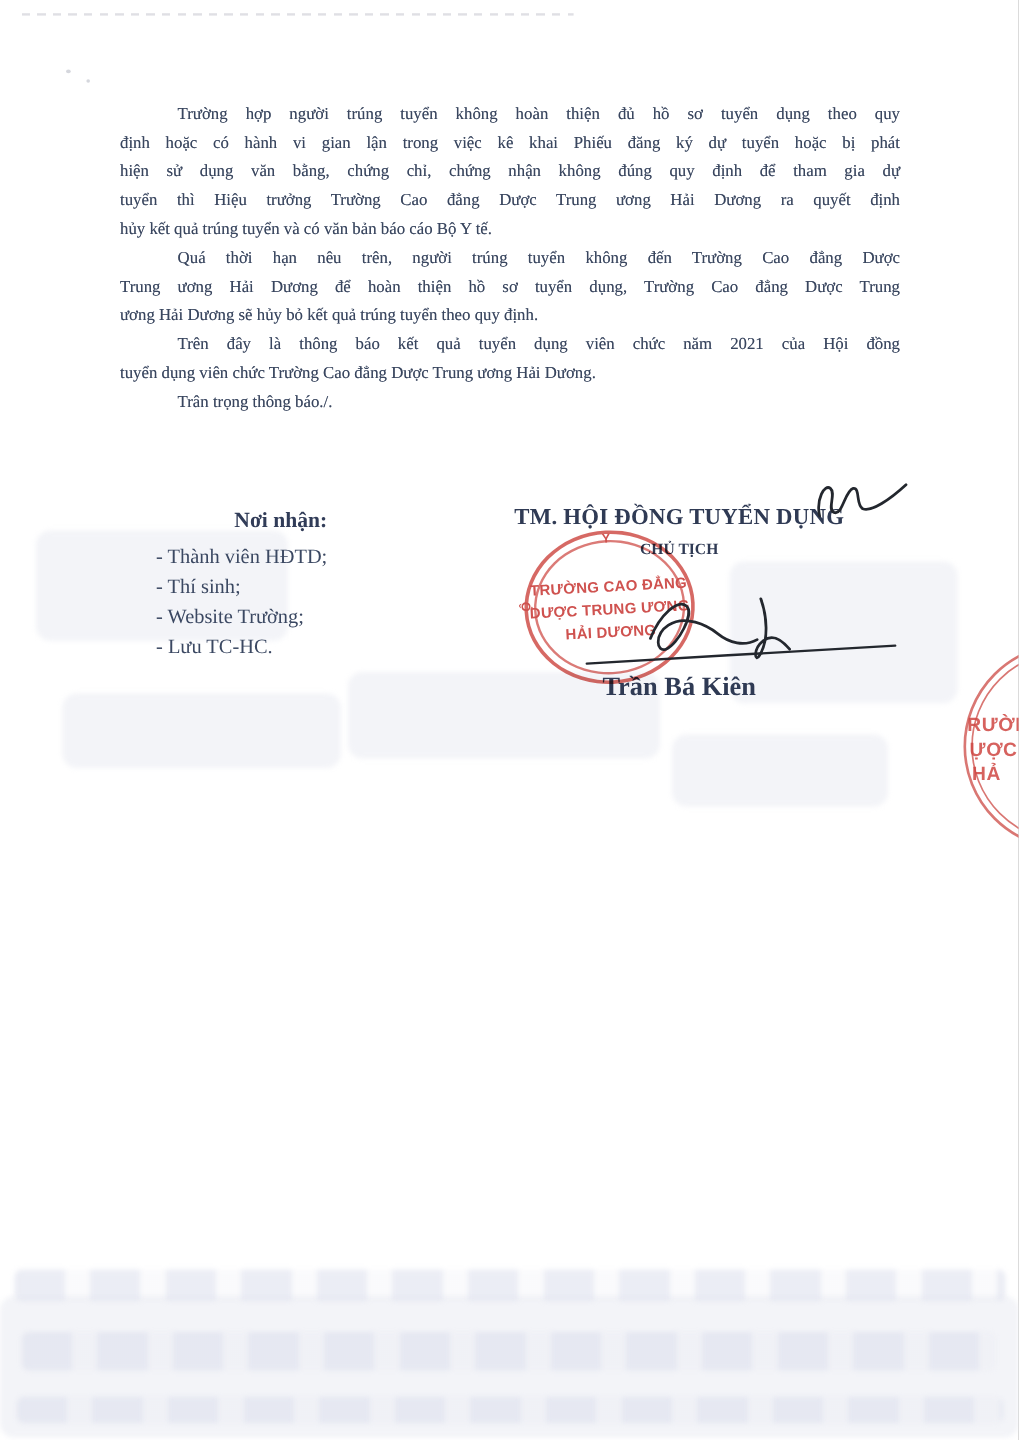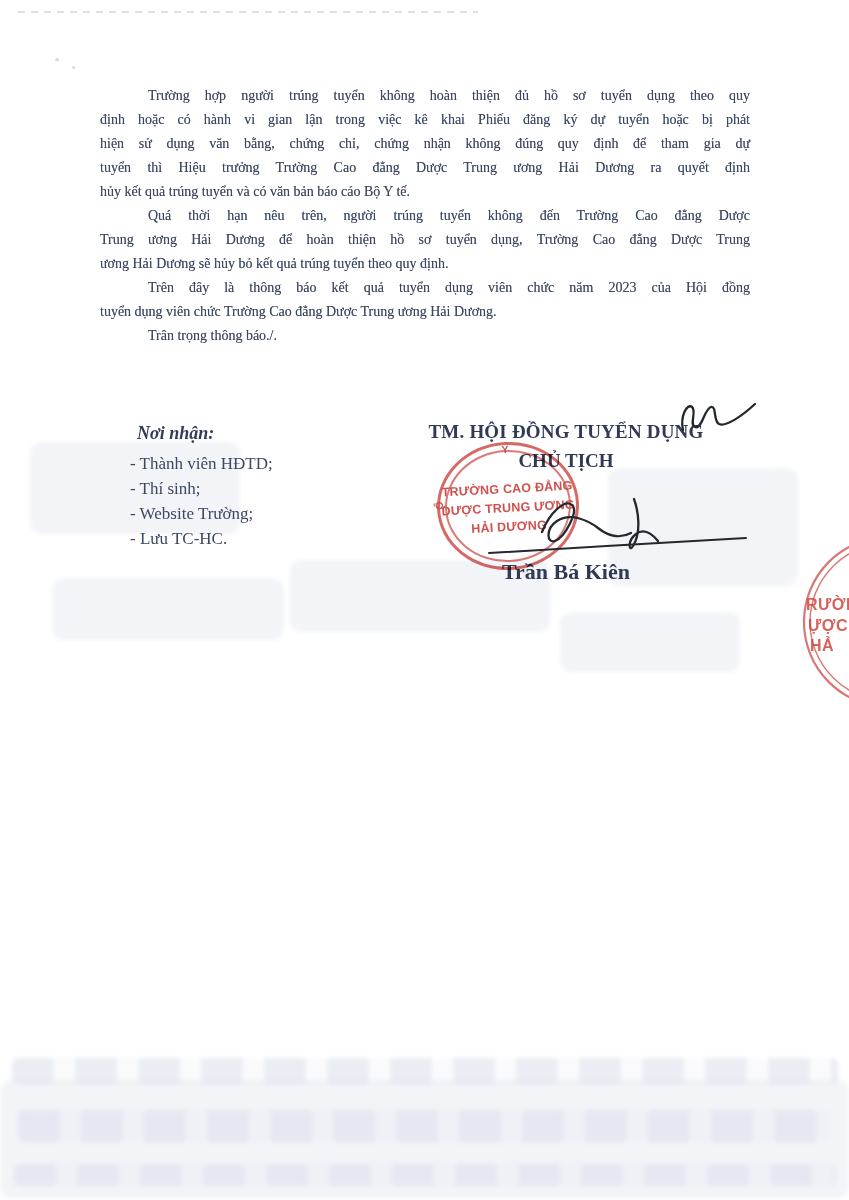--- a/index.html
+++ b/index.html
@@ -31,27 +31,27 @@
 
   
   .body-text{position:absolute;left:100px;top:84px;width:650px;
     font-size:14px;line-height:24px;text-shadow:0 0 .4px rgba(57,70,95,.55);}
   .line{width:100%;white-space:normal;}
   .line.just{text-align:justify;text-align-last:justify;}
   .line.indent{text-indent:48px;}
 
   
   .recipients{position:absolute;left:130px;top:421px;font-size:17px;line-height:25px;}
-  .recipients .heading{font-weight:bold;font-style:italic;font-size:18px;color:#313c58;padding-left:7px;margin-bottom:5px;}
+  .recipients .heading{font-weight:bold;font-size:18px;color:#313c58;padding-left:7px;margin-bottom:5px;text-align:right;}
   .recipients .item{color:#3b4862;}
 
   
   .sig-col{position:absolute;left:418px;top:421px;width:296px;text-align:center;color:#2f3a54;}
   .sig-org{font-weight:bold;font-size:19px;letter-spacing:.2px;}
-  .sig-role{font-weight:bold;font-size:19px;margin-top:7px;}
+  .sig-role{font-weight:bold;font-size:13px;margin-top:7px;}
   .sig-name{position:absolute;left:418px;top:559px;width:296px;text-align:center;
     font-weight:bold;font-size:22px;color:#2f3a54;}
 
   
   .stamp{position:absolute;left:437px;top:442px;width:142px;height:128px;
     transform:rotate(-3deg);mix-blend-mode:multiply;opacity:.92;}
   .stamp .outer{position:absolute;inset:0;border:3px solid rgba(203,63,58,.85);border-radius:50%;}
   .stamp .inner{position:absolute;inset:8px;border:2px solid rgba(203,63,58,.75);border-radius:50%;}
   .stamp .ctext{position:absolute;left:0;right:0;top:38px;text-align:center;
     font-family:"Liberation Sans","DejaVu Sans",sans-serif;font-weight:bold;
@@ -94,21 +94,21 @@
     <div class="line indent just">Trường hợp người trúng tuyển không hoàn thiện đủ hồ sơ tuyển dụng theo quy</div>
     <div class="line just">định hoặc có hành vi gian lận trong việc kê khai Phiếu đăng ký dự tuyển hoặc bị phát</div>
     <div class="line just">hiện sử dụng văn bằng, chứng chỉ, chứng nhận không đúng quy định để tham gia dự</div>
     <div class="line just">tuyển thì Hiệu trưởng Trường Cao đẳng Dược Trung ương Hải Dương ra quyết định</div>
     <div class="line">hủy kết quả trúng tuyển và có văn bản báo cáo Bộ Y tế.</div>
 
     <div class="line indent just">Quá thời hạn nêu trên, người trúng tuyển không đến Trường Cao đẳng Dược</div>
     <div class="line just">Trung ương Hải Dương để hoàn thiện hồ sơ tuyển dụng, Trường Cao đẳng Dược Trung</div>
     <div class="line">ương Hải Dương sẽ hủy bỏ kết quả trúng tuyển theo quy định.</div>
 
-    <div class="line indent just">Trên đây là thông báo kết quả tuyển dụng viên chức năm 2023 của Hội đồng</div>
+    <div class="line indent just">Trên đây là thông báo kết quả tuyển dụng viên chức năm 2021 của Hội đồng</div>
     <div class="line">tuyển dụng viên chức Trường Cao đẳng Dược Trung ương Hải Dương.</div>
 
     <div class="line indent">Trân trọng thông báo./.</div>
   </div>
 
   <div class="recipients">
     <div class="heading">Nơi nhận:</div>
     <div class="item">- Thành viên HĐTD;</div>
     <div class="item">- Thí sinh;</div>
     <div class="item">- Website Trường;</div>

